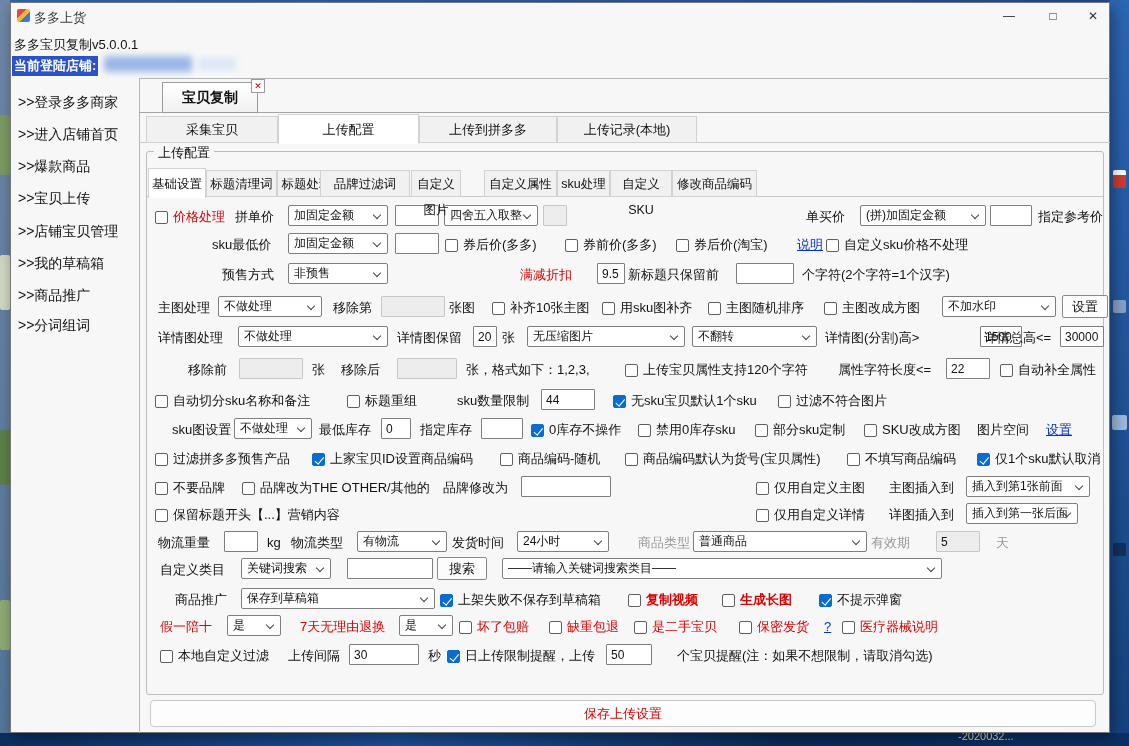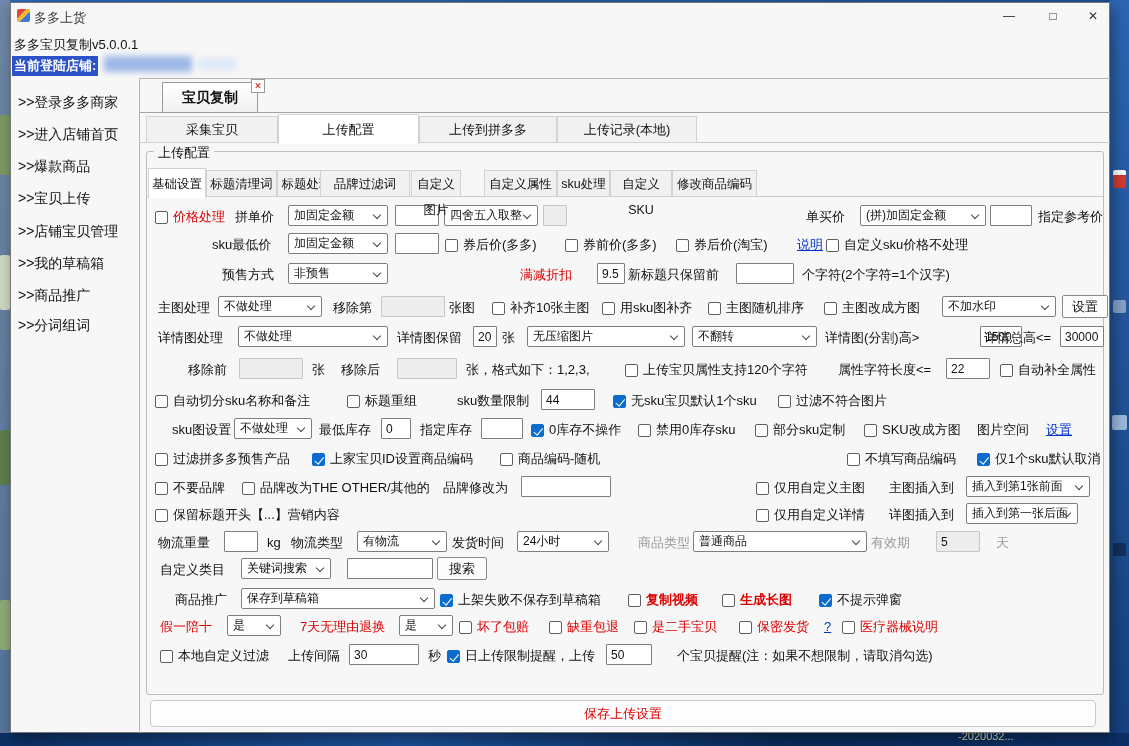--- a/index.html
+++ b/index.html
@@ -286,20 +286,24 @@
       <span>过滤拼多多预售产品</span>
     </span>
   <span class="cbw" style="left:312px;top:450px">
       <span class="cb checked"></span>
       <span>上家宝贝ID设置商品编码</span>
     </span>
   <span class="cbw" style="left:500px;top:450px">
       <span class="cb"></span>
       <span>商品编码-随机</span>
     </span>
+  <span class="cbw" style="left:625px;top:450px">
+      <span class="cb"></span>
+      <span>商品编码默认为货号(宝贝属性)</span>
+    </span>
   <span class="cbw" style="left:847px;top:450px">
       <span class="cb"></span>
       <span>不填写商品编码</span>
     </span>
   <span class="cbw" style="left:977px;top:450px">
       <span class="cb checked"></span>
       <span>仅1个sku默认取消</span>
     </span>
 
   <span class="cbw" style="left:155px;top:479px">
@@ -340,20 +344,21 @@
   <div class="lbl grey" style="left:638px;top:534px">商品类型</div>
   <div class="select" style="left:693px;top:531px;width:174px">普通商品</div>
   <div class="lbl grey" style="left:871px;top:534px">有效期</div>
   <input class="inp dis" style="left: 936px; top: 531px; width: 44px;" value="5">
   <div class="lbl grey" style="left:996px;top:534px">天</div>
 
   <div class="lbl" style="left:160px;top:561px">自定义类目</div>
   <div class="select" style="left:241px;top:558px;width:90px">关键词搜索</div>
   <input class="inp" style="left: 347px; top: 558px; width: 86px;" value="">
   <div class="btn" style="left:437px;top:557px;width:50px">搜索</div>
+  <div class="select" style="left:502px;top:558px;width:440px">——请输入关键词搜索类目——</div>
 
   <div class="lbl" style="left:175px;top:591px">商品推广</div>
   <div class="select" style="left:241px;top:588px;width:194px">保存到草稿箱</div>
   <span class="cbw" style="left:440px;top:591px">
       <span class="cb checked"></span>
       <span>上架失败不保存到草稿箱</span>
     </span>
   <span class="cbw" style="left:628px;top:591px">
       <span class="cb"></span>
       <span class="rb">复制视频</span>

